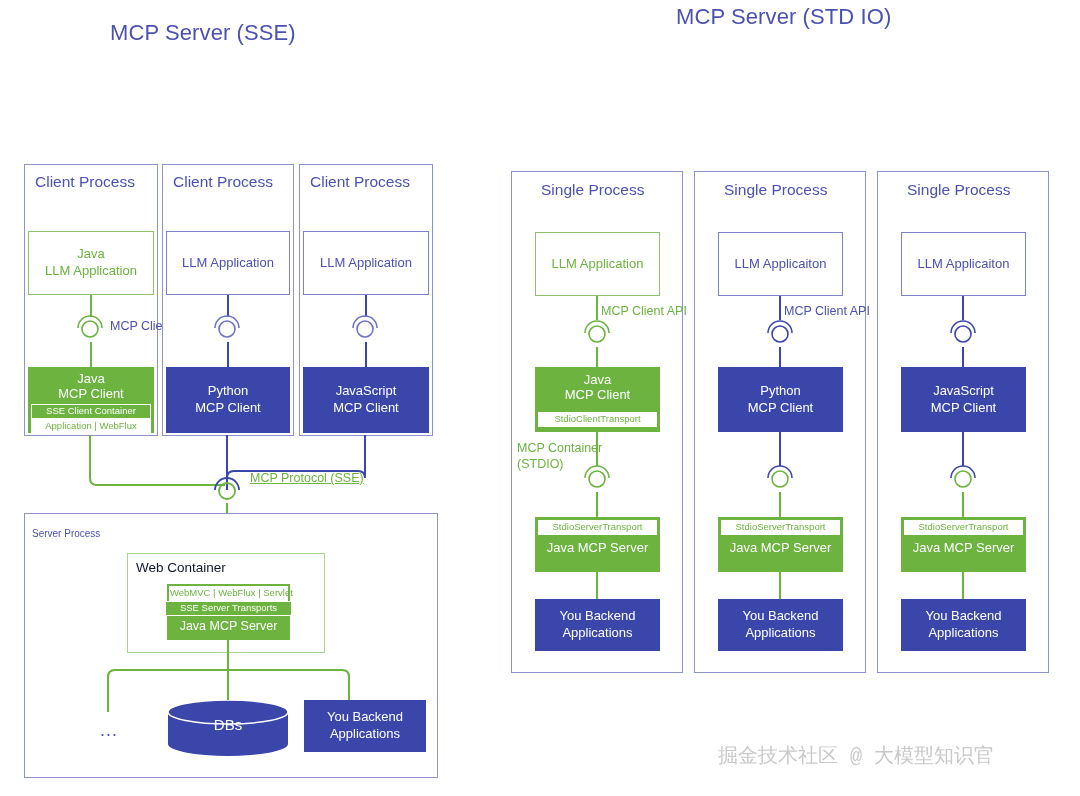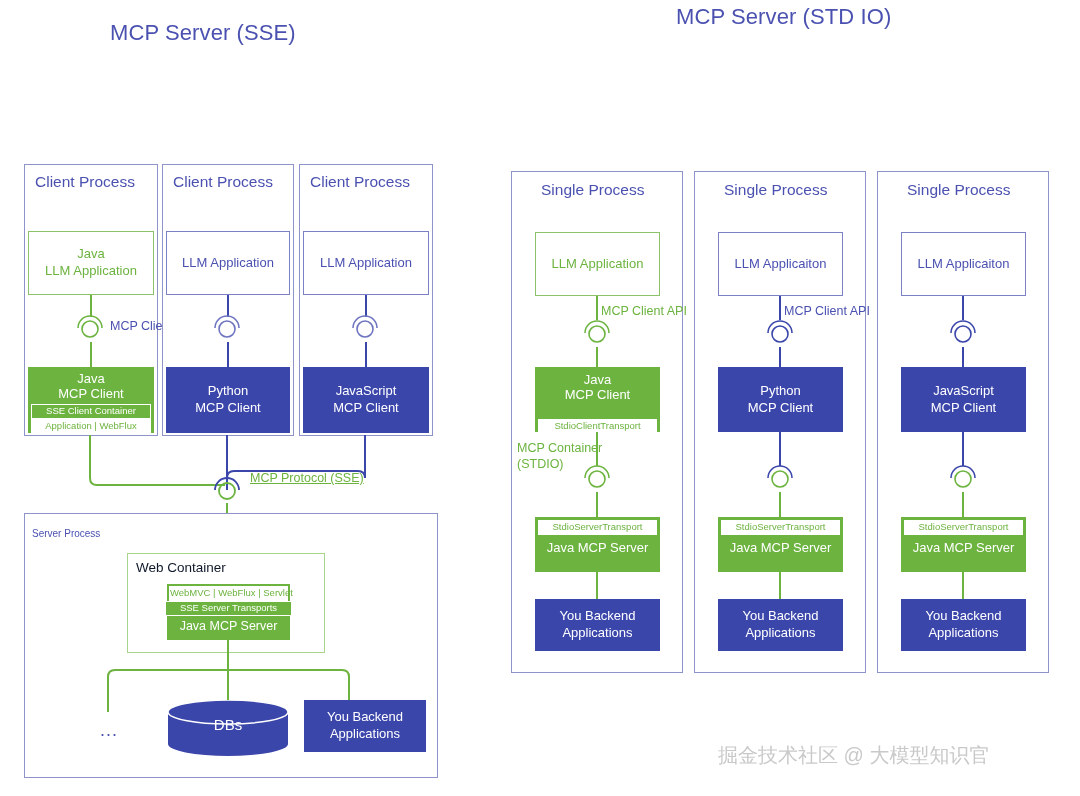--- a/index.html
+++ b/index.html
@@ -105,21 +105,21 @@
     width: 120px; text-align: center;
   }
 
   .ellipsis { color: #4a51b0; font-size: 18px; letter-spacing: 1px; }
 
   
   .watermark {
     color: #c9c9c9;
     font-size: 20px;
     white-space: nowrap;
-    font-family: Liberation Sans, sans-serif;
+    font-family: Liberation Mono, monospace;
   }
 </style>
 </head>
 <body>
 
 <div id="canvas">
 
   <div class="abs diagram-title" style="left:110px; top:20px;">MCP Server (SSE)</div>
   <div class="abs diagram-title" style="left:676px; top:4px;">MCP Server (STD IO)</div>
 
@@ -240,21 +240,21 @@
   <svg class="abs socket" style="left:582px; top:318px;" viewBox="0 0 30 30">
     <path d="M3 15 A12 12 0 0 1 15 3" fill="none" stroke="#6cb33f" stroke-width="1.6"></path>
     <path d="M27 15 A12 12 0 0 0 15 3" fill="none" stroke="#6cb33f" stroke-width="1.6"></path>
     <circle cx="15" cy="16" r="8" fill="none" stroke="#6cb33f" stroke-width="1.6"></circle>
   </svg>
   <div class="abs vline-green" style="left:596px; top:347px; height:20px;"></div>
 
   <div class="abs" style="left:535px; top:367px; width:125px; height:65px; background:#6cb33f; display:flex; flex-direction:column; align-items:center;">
     <span style="color:#ffffff; font-size:13px; margin-top:5px;">Java</span>
     <span style="color:#ffffff; font-size:13px;">MCP Client</span>
-    <span class="strip strip-white-fill" style="width:119px; margin-top:17px;">StdioClientTransport</span>
+    <span class="strip strip-white-fill" style="width:119px; margin-top:10px;">StdioClientTransport</span>
   </div>
 
   <div class="abs conn-label-green" style="left:517px; top:441px;">
     <span class="node-line">MCP Container</span>
     <span class="node-line">(STDIO)</span>
   </div>
   <div class="abs vline-green" style="left:596px; top:432px; height:34px;"></div>
   <svg class="abs socket" style="left:582px; top:463px;" viewBox="0 0 30 30">
     <path d="M3 15 A12 12 0 0 1 15 3" fill="none" stroke="#6cb33f" stroke-width="1.6"></path>
     <path d="M27 15 A12 12 0 0 0 15 3" fill="none" stroke="#6cb33f" stroke-width="1.6"></path>

